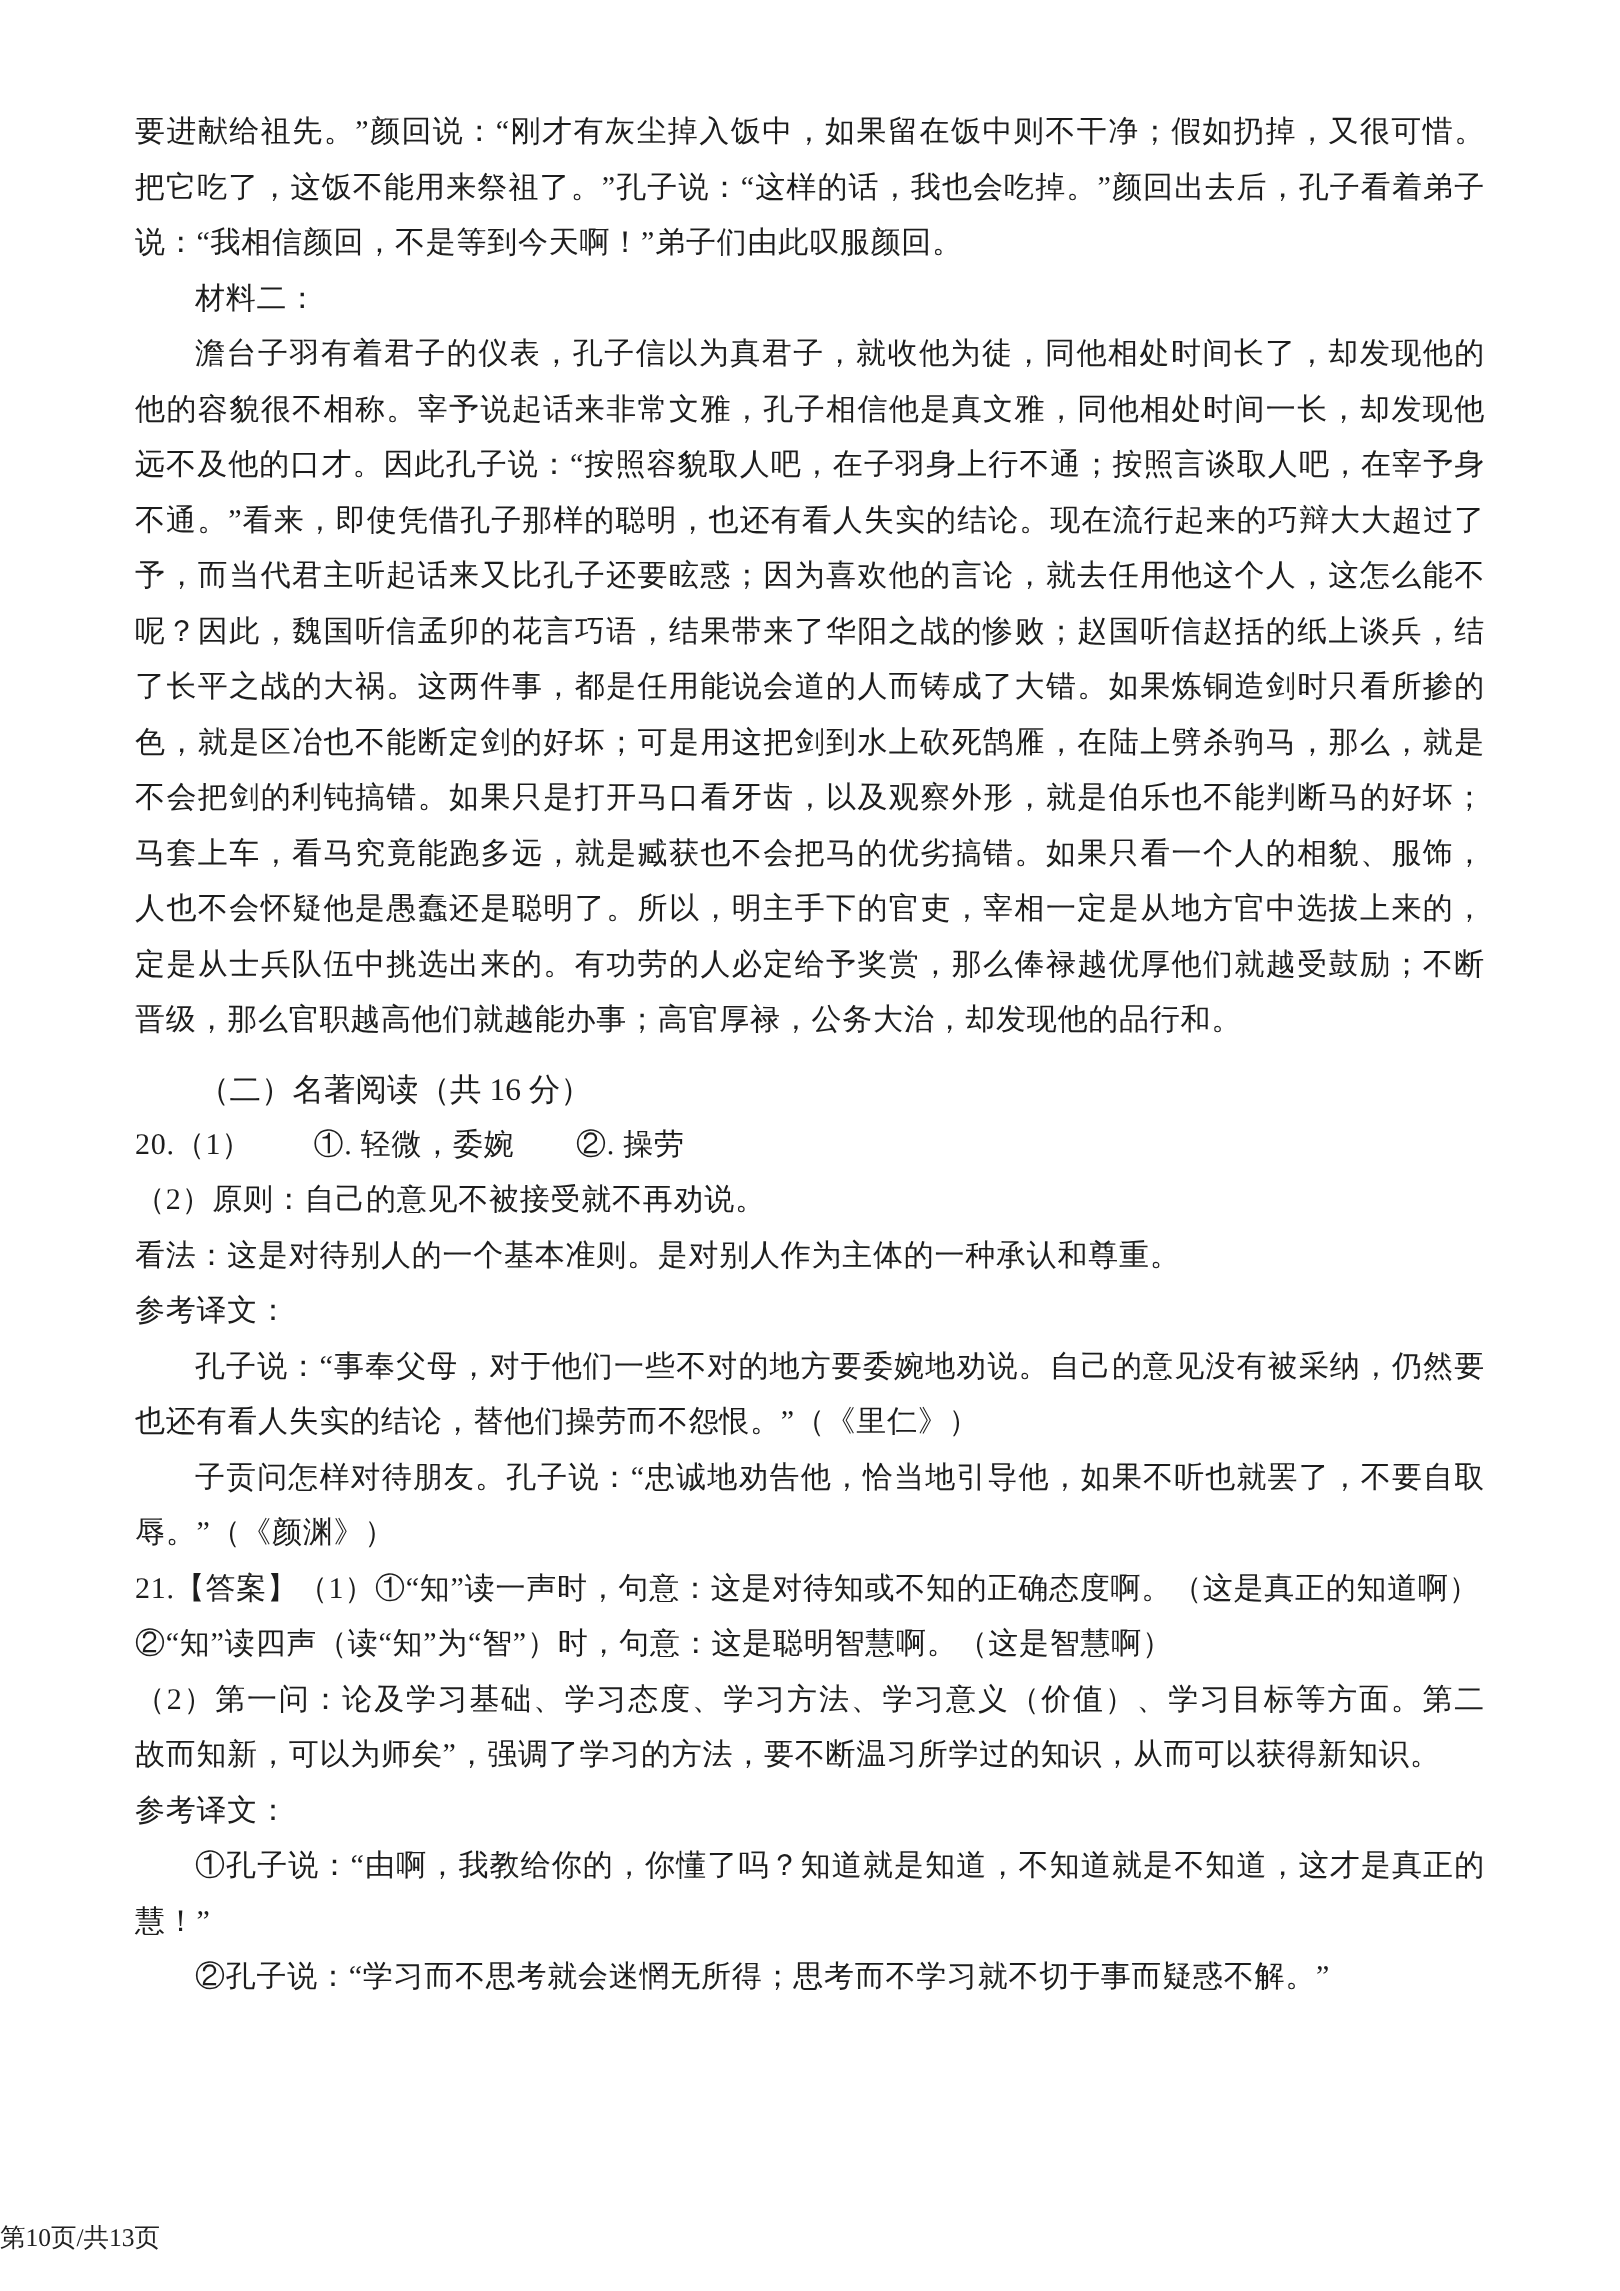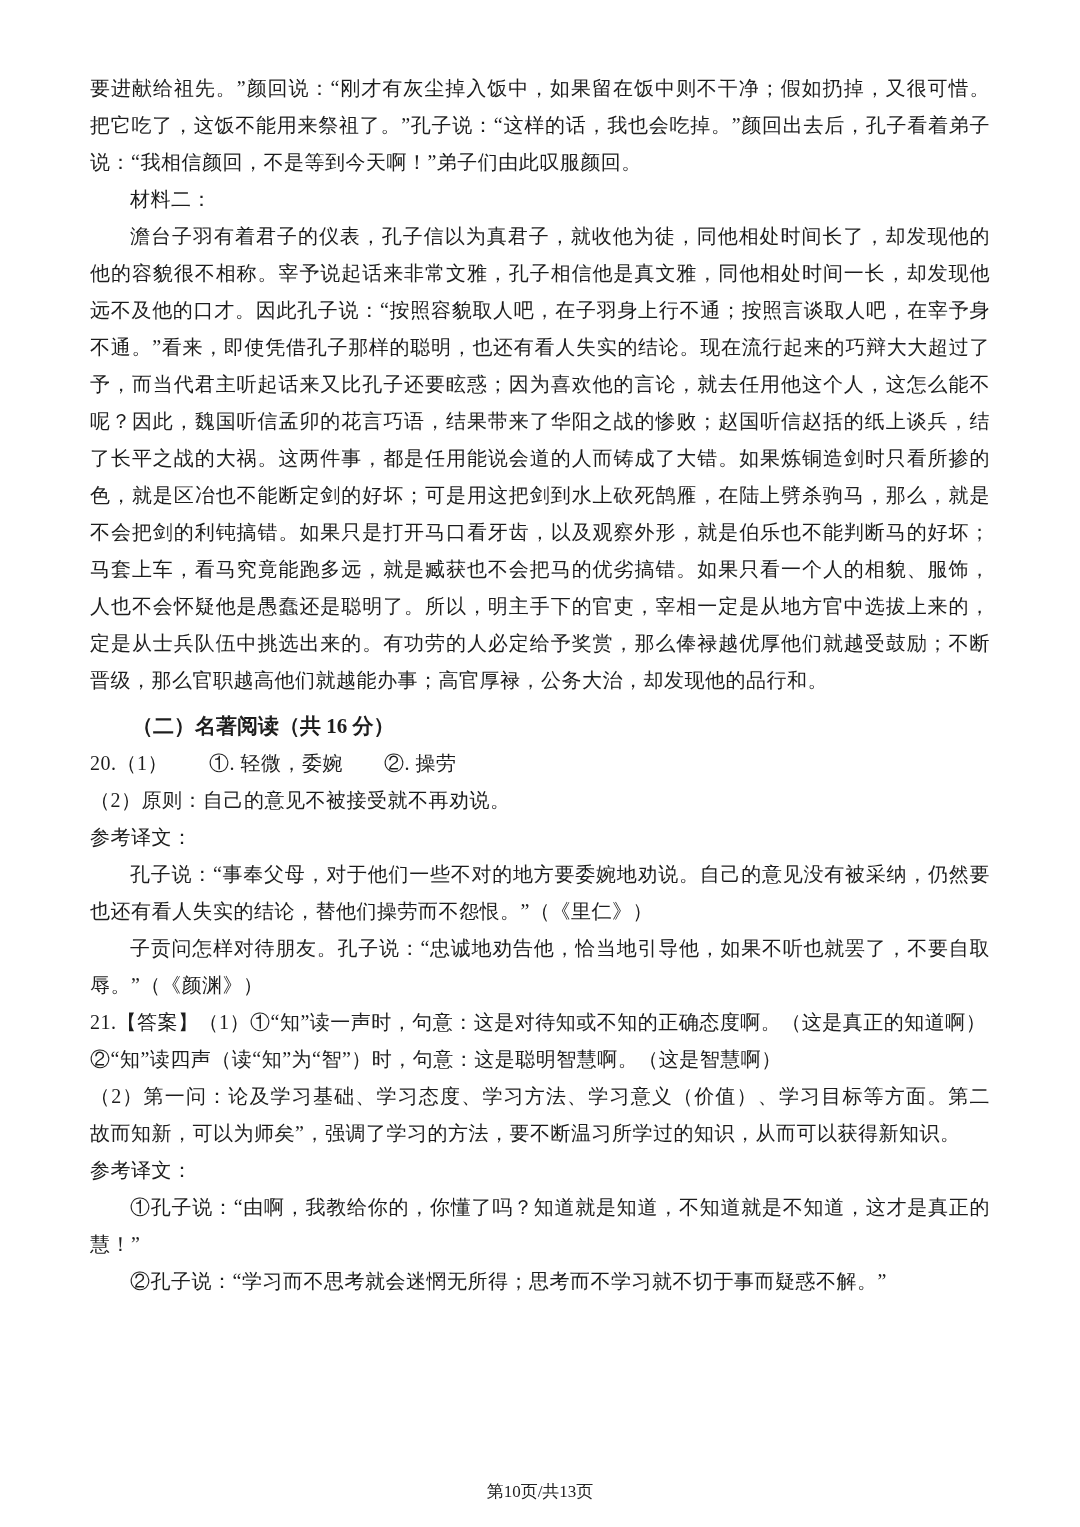--- a/index.html
+++ b/index.html
@@ -27,33 +27,33 @@
   }
   .j {
     white-space: normal;
     overflow: hidden;
     text-align: justify;
     text-align-last: justify;
   }
   .ind { text-indent: 2em; }
   .head {
     font-size: 21px;
-    font-weight: bold;
+    font-weight: normal;
     height: 38px;
     line-height: 38px;
     text-indent: 2em;
     margin-top: 8px;
     white-space: nowrap;
   }
   .footer {
     position: absolute;
     left: 0;
     bottom: 24px;
     width: 100%;
-    text-align: center;
+    text-align: left;
     font-size: 17px;
     color: #222222;
   }
 </style>
 </head>
 <body>
 
 <div class="page">
   <div class="doc-body">
     <div class="ln j">要进献给祖先。”颜回说：“刚才有灰尘掉入饭中，如果留在饭中则不干净；假如扔掉，又很可惜。我就</div>
@@ -69,20 +69,21 @@
     <div class="ln j">了长平之战的大祸。这两件事，都是任用能说会道的人而铸成了大错。如果炼铜造剑时只看所掺的锡和火</div>
     <div class="ln j">色，就是区冶也不能断定剑的好坏；可是用这把剑到水上砍死鹄雁，在陆上劈杀驹马，那么，就是臧获也</div>
     <div class="ln j">不会把剑的利钝搞错。如果只是打开马口看牙齿，以及观察外形，就是伯乐也不能判断马的好坏；可是让</div>
     <div class="ln j">马套上车，看马究竟能跑多远，就是臧获也不会把马的优劣搞错。如果只看一个人的相貌、服饰，只听他</div>
     <div class="ln j">人也不会怀疑他是愚蠢还是聪明了。所以，明主手下的官吏，宰相一定是从地方官中选拔上来的，猛将一</div>
     <div class="ln j">定是从士兵队伍中挑选出来的。有功劳的人必定给予奖赏，那么俸禄越优厚他们就越受鼓励；不断地升官</div>
     <div class="ln">晋级，那么官职越高他们就越能办事；高官厚禄，公务大治，却发现他的品行和。</div>
     <div class="head">（二）名著阅读（共 16 分）</div>
     <div class="ln">20.（1）　　①. 轻微，委婉　　②. 操劳</div>
     <div class="ln">（2）原则：自己的意见不被接受就不再劝说。</div>
+    <div class="ln">看法：这是对待别人的一个基本准则。是对别人作为主体的一种承认和尊重。</div>
     <div class="ln">参考译文：</div>
     <div class="ln ind j">孔子说：“事奉父母，对于他们一些不对的地方要委婉地劝说。自己的意见没有被采纳，仍然要对他</div>
     <div class="ln">也还有看人失实的结论，替他们操劳而不怨恨。”（《里仁》）</div>
     <div class="ln ind j">子贡问怎样对待朋友。孔子说：“忠诚地劝告他，恰当地引导他，如果不听也就罢了，不要自取其</div>
     <div class="ln">辱。”（《颜渊》）</div>
     <div class="ln">21.【答案】（1）①“知”读一声时，句意：这是对待知或不知的正确态度啊。（这是真正的知道啊）</div>
     <div class="ln">②“知”读四声（读“知”为“智”）时，句意：这是聪明智慧啊。（这是智慧啊）</div>
     <div class="ln j">（2）第一问：论及学习基础、学习态度、学习方法、学习意义（价值）、学习目标等方面。第二问：“温</div>
     <div class="ln">故而知新，可以为师矣”，强调了学习的方法，要不断温习所学过的知识，从而可以获得新知识。</div>
     <div class="ln">参考译文：</div>

